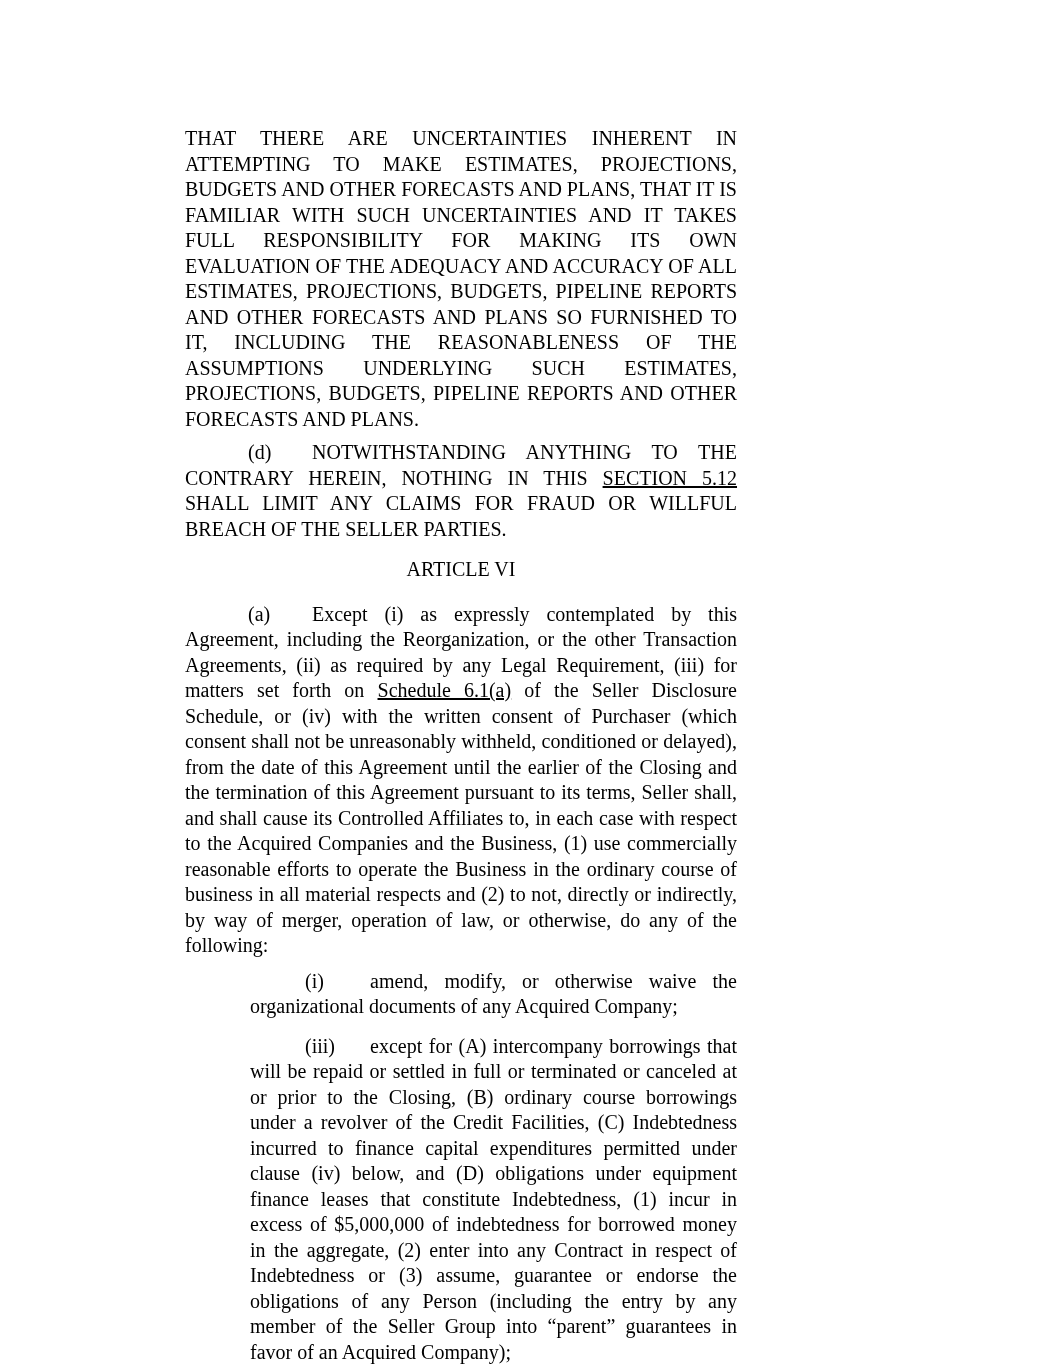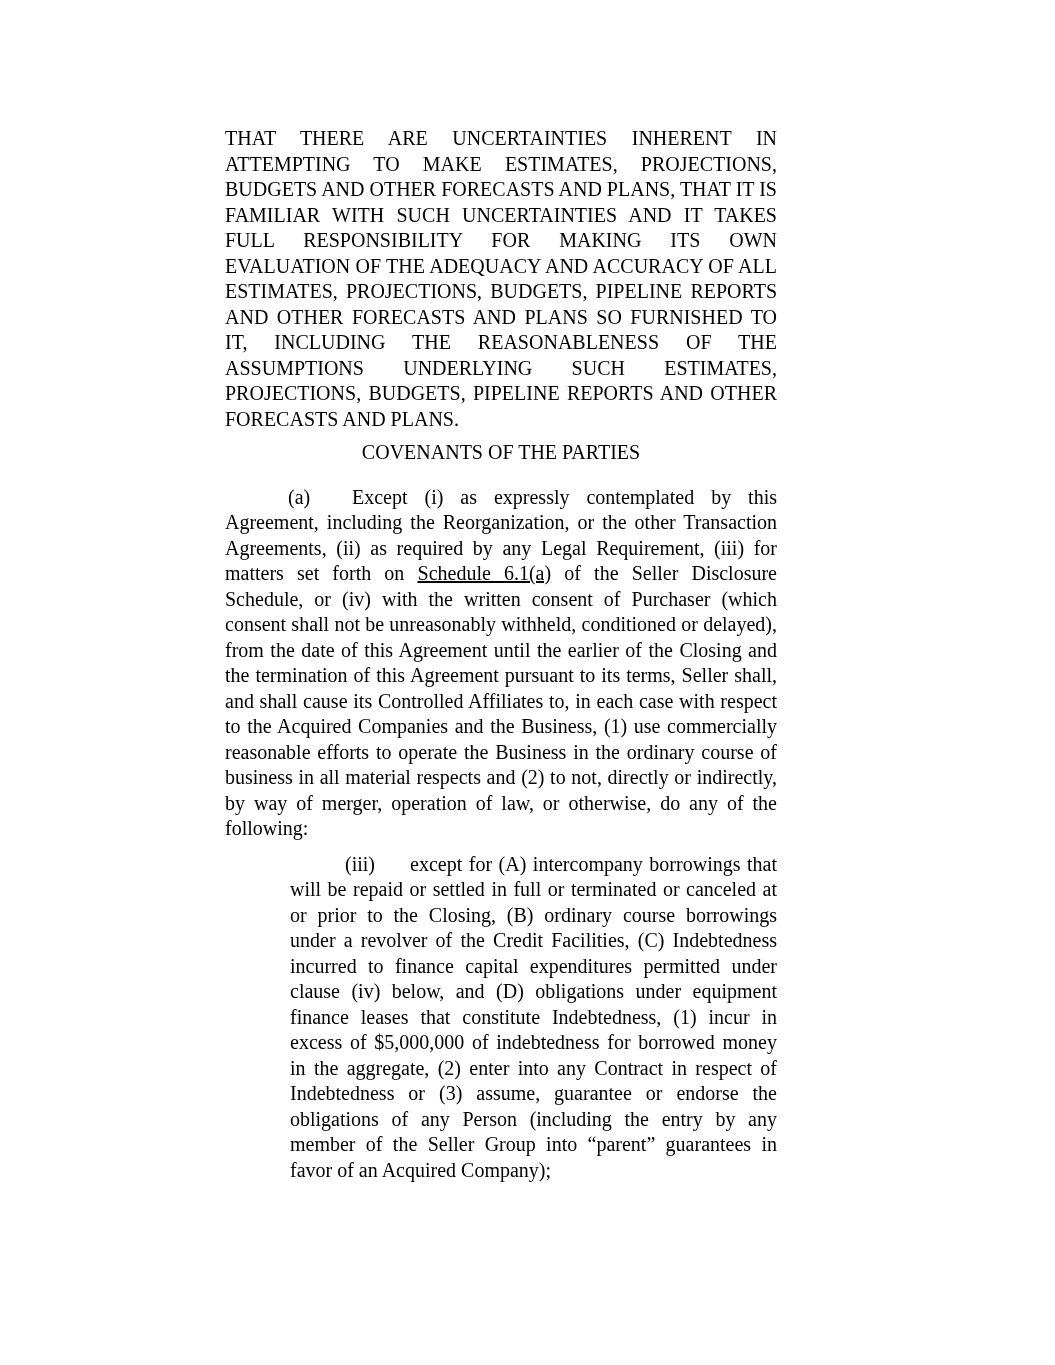--- a/index.html
+++ b/index.html
@@ -12,21 +12,20 @@
     width: 857px;
     height: 1365px;
     box-sizing: border-box;
     background: #ffffff;
     color: #000000;
     font-family: "Liberation Serif", "DejaVu Serif", serif;
     font-size: 20px;
     line-height: 25.5px;
     padding: 126px 120px 0 185px;
     overflow: hidden;
-    margin-left: 40px;
   }
   .para {
     margin: 0;
     text-align: justify;
   }
   .para.first-indent {
     text-indent: 63px;
   }
   .p-caps      { margin-bottom: 8px; }
   .p-d         { margin-bottom: 15px; }
@@ -58,24 +57,26 @@
   }
   .u { text-decoration: underline; }
 </style>
 </head>
 <body>
 
 <div class="page">
 
   <p class="para p-caps">THAT THERE ARE UNCERTAINTIES INHERENT IN ATTEMPTING TO MAKE ESTIMATES, PROJECTIONS, BUDGETS AND OTHER FORECASTS AND PLANS, THAT IT IS FAMILIAR WITH SUCH UNCERTAINTIES AND IT TAKES FULL RESPONSIBILITY FOR MAKING ITS OWN EVALUATION OF THE ADEQUACY AND ACCURACY OF ALL ESTIMATES, PROJECTIONS, BUDGETS, PIPELINE REPORTS AND OTHER FORECASTS AND PLANS SO FURNISHED TO IT, INCLUDING THE REASONABLENESS OF THE ASSUMPTIONS UNDERLYING SUCH ESTIMATES, PROJECTIONS, BUDGETS, PIPELINE REPORTS AND OTHER FORECASTS AND PLANS.</p>
 
+  <p class="para first-indent p-d"><span class="tab-label">(d)</span><span>NOTWITHSTANDING ANYTHING TO THE CONTRARY HEREIN, NOTHING IN THIS </span><span class="u">SECTION 5.12</span><span> SHALL LIMIT ANY CLAIMS FOR FRAUD OR WILLFUL BREACH OF THE SELLER PARTIES.</span></p>
 
+  <p class="heading-center">ARTICLE VI</p>
 
-  <p class="heading-center">COVENANTS OF THE PARTIES</p>
 
 
   <p class="para first-indent p-a"><span class="tab-label">(a)</span><span>Except (i) as expressly contemplated by this Agreement, including the Reorganization, or the other Transaction Agreements, (ii) as required by any Legal Requirement, (iii) for matters set forth on </span><span class="u">Schedule 6.1(a)</span><span> of the Seller Disclosure Schedule, or (iv) with the written consent of Purchaser (which consent shall not be unreasonably withheld, conditioned or delayed), from the date of this Agreement until the earlier of the Closing and the termination of this Agreement pursuant to its terms, Seller shall, and shall cause its Controlled Affiliates to, in each case with respect to the Acquired Companies and the Business, (1) use commercially reasonable efforts to operate the Business in the ordinary course of business in all material respects and (2) to not, directly or indirectly, by way of merger, operation of law, or otherwise, do any of the following:</span></p>
 
+  <p class="clause"><span class="tab-label">(i)</span><span>amend, modify, or otherwise waive the organizational documents of any Acquired Company;</span></p>
 
 
   <p class="clause last"><span class="tab-label">(iii)</span><span>except for (A) intercompany borrowings that will be repaid or settled in full or terminated or canceled at or prior to the Closing, (B) ordinary course borrowings under a revolver of the Credit Facilities, (C) Indebtedness incurred to finance capital expenditures permitted under clause (iv) below, and (D) obligations under equipment finance leases that constitute Indebtedness, (1) incur in excess of $5,000,000 of indebtedness for borrowed money in the aggregate, (2) enter into any Contract in respect of Indebtedness or (3) assume, guarantee or endorse the obligations of any Person (including the entry by any member of the Seller Group into “parent” guarantees in favor of an Acquired Company);</span></p>
 
 </div>
 
 </body></html>

